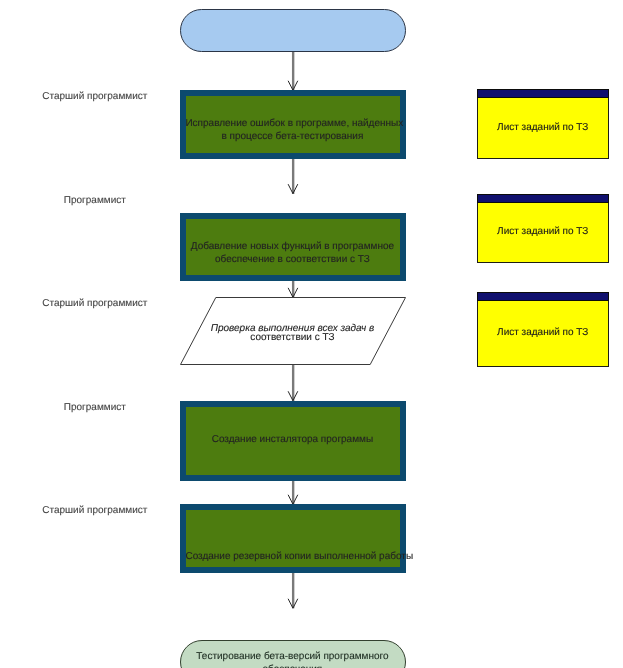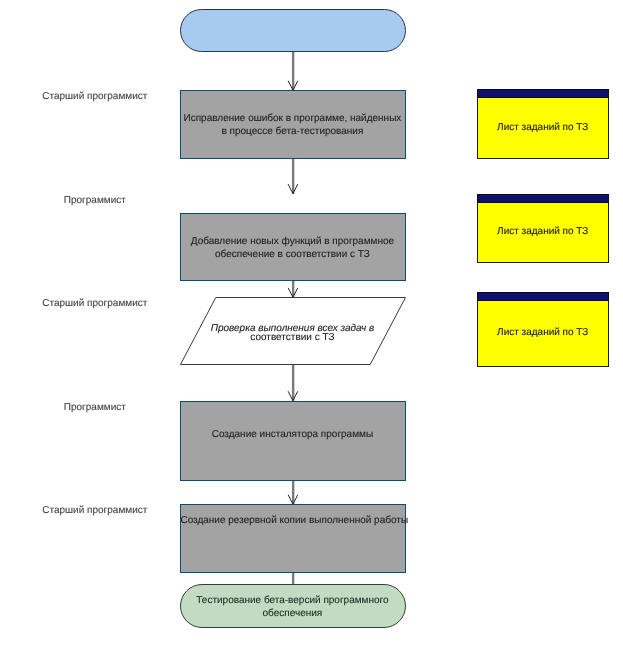--- a/index.html
+++ b/index.html
@@ -19,22 +19,22 @@
     transform:translateZ(0);
     text-align:center;
     font-size:10px;
     color:#454545;
     -webkit-text-stroke:0.12px currentColor;
     white-space:nowrap;
   }
 
   .proc {
     position:absolute; box-sizing:border-box;
-    border:1px solid #0c4a6e;
-    background:#a3a3a3;
+    border:6px solid #0c4a6e;
+    background:#4d7c0f;
   }
   .shape {
     position:absolute; box-sizing:border-box;
   }
   .shape svg { display:block; }
   .shape-text {
     position:absolute; left:-0.6px; right:0.6px;
     transform:translateZ(0);
     text-align:center;
     font-size:10px; color:#232323;
@@ -120,24 +120,24 @@
     </svg>
     <div class="shape-text" style="top:25px;font-style:italic;">Проверка выполнения всех задач в</div>
     <div class="shape-text" style="top:34.1px;">соответствии с ТЗ</div>
   </div>
 
   <div class="proc" style="left:180px; top:401px; width:226px; height:80px;">
     <div class="shape-text" style="top:26.2px;">Создание инсталятора программы</div>
   </div>
 
   <div class="proc" style="left:180px; top:504px; width:226px; height:68.7px;">
-    <div class="shape-text" style="top:9px;">Создание резервной копии выполненной работы</div>
+    <div class="shape-text" style="top:40px;">Создание резервной копии выполненной работы</div>
   </div>
 
-  <div class="shape" style="left:180px; top:584px; width:226px; height:29px;">
+  <div class="shape" style="left:180px; top:640px; width:226px; height:29px;">
     <svg width="226" height="44" viewBox="0 0 226 44">
       <rect x="0.5" y="0.5" width="225" height="43" rx="21.5" ry="21.5" fill="#c3dbc3" stroke="#33412f" stroke-width="1"></rect>
     </svg>
     <div class="shape-text end-text" style="top:10.2px;">Тестирование бета-версий программного</div>
     <div class="shape-text end-text" style="top:23.2px;">обеспечения</div>
   </div>
 
   <div class="note" style="left:477px; top:89.3px; width:131.5px; height:69.3px;">
     <div class="note-body" style="background-color: rgb(255, 255, 0);"></div>
     <div class="note-head" style="background-color: rgb(16, 16, 110);"></div>

